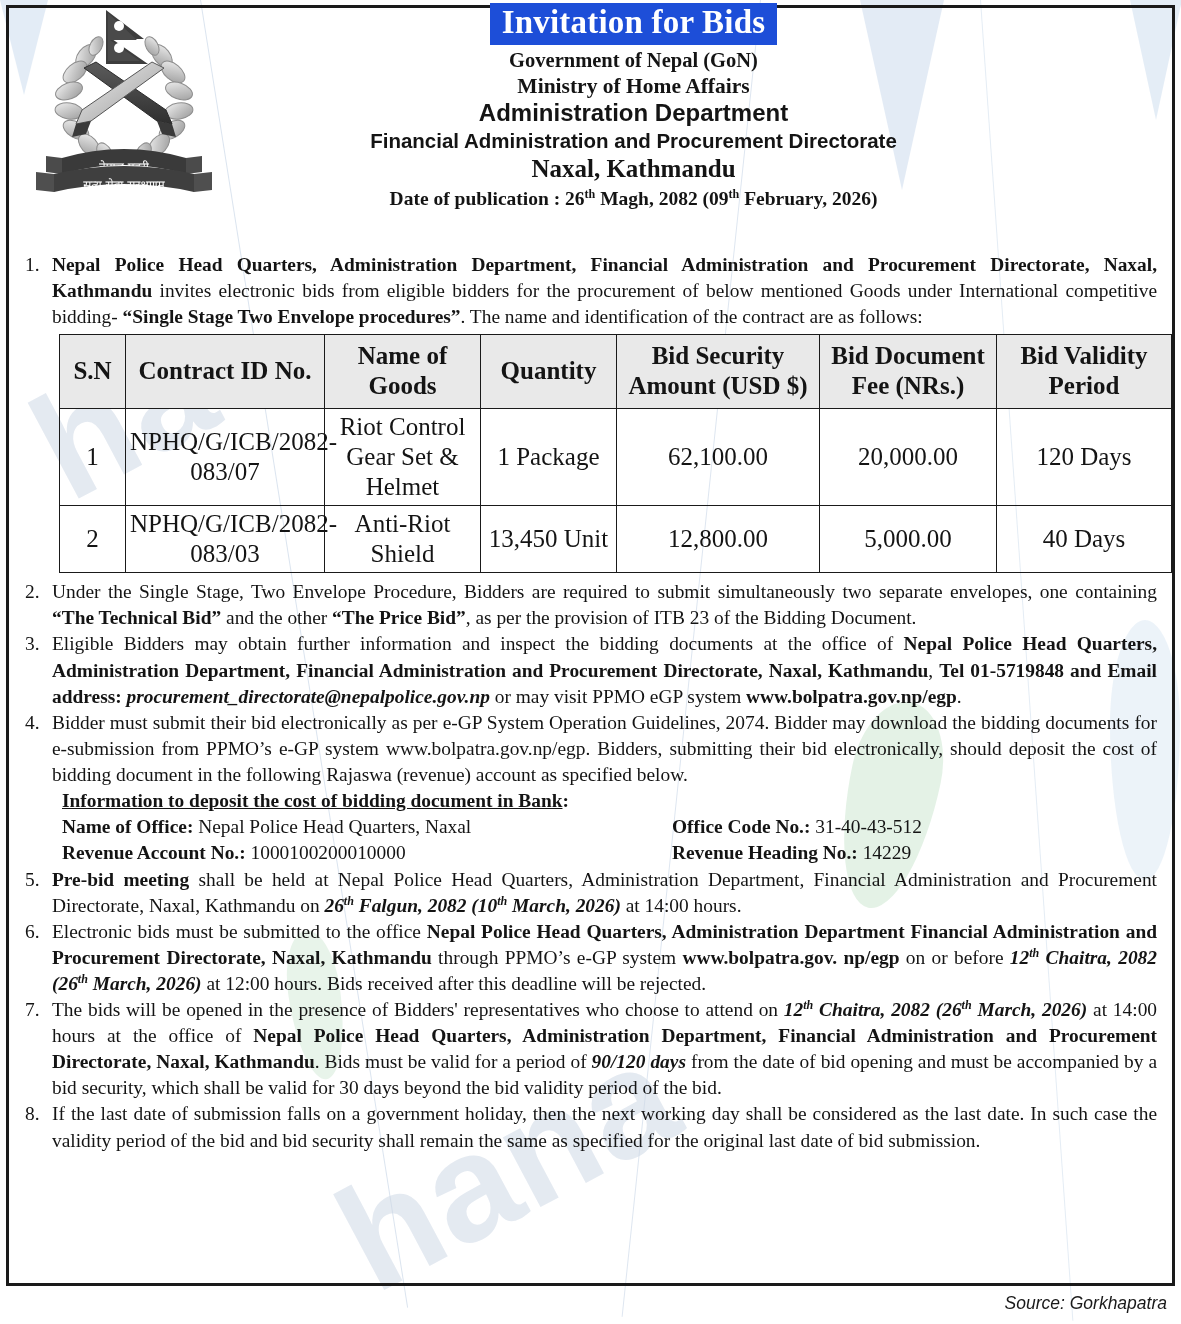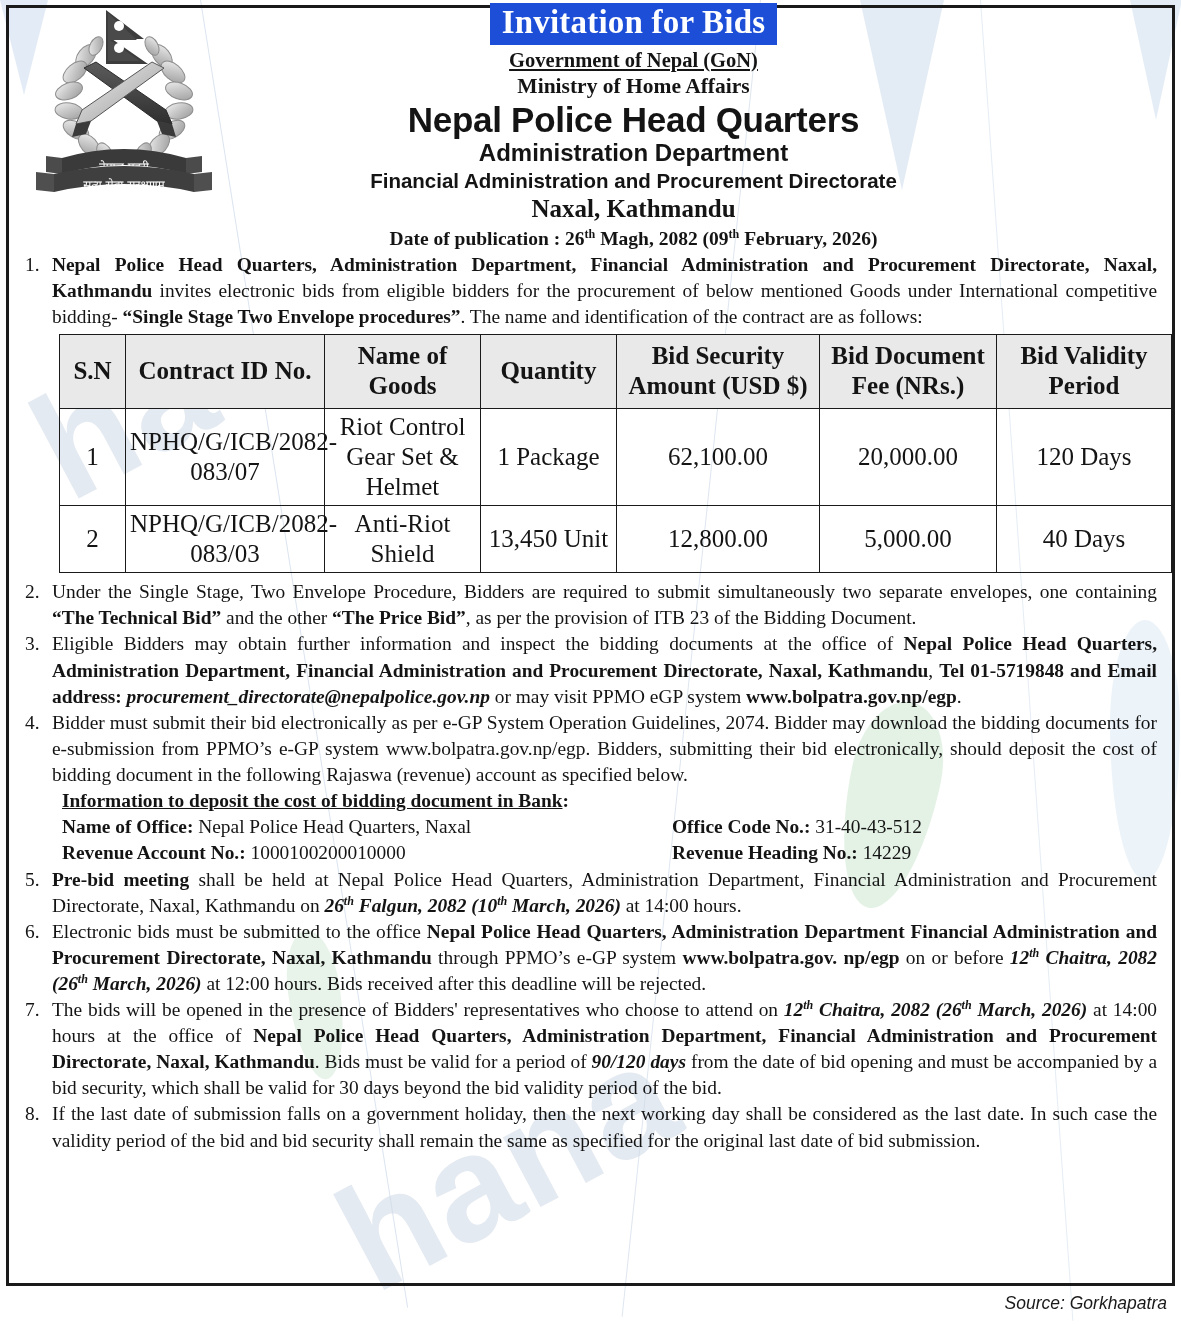--- a/index.html
+++ b/index.html
@@ -101,21 +101,21 @@
     font-family: "Liberation Serif", serif;
     font-weight: 700;
     font-size: 33px;
     line-height: 1.08;
     padding: 2px 12px 4px 12px;
     letter-spacing: .2px;
     margin-top: 3px;
   }
   .h-gon {
     font-family: "Liberation Serif", serif; font-weight: 700;
-    font-size: 20.5px; line-height: 1.22; margin-top: 3px; text-decoration: underline;
+    font-size: 20.5px; line-height: 1.22; margin-top: 3px;
   }
   .h-moha {
     font-family: "Liberation Serif", serif; font-weight: 700;
     font-size: 21.5px; line-height: 1.22;
   }
   .h-nphq {
     font-family: "Liberation Sans", sans-serif; font-weight: 700;
     font-size: 35px; line-height: 1.12; letter-spacing: -.3px; margin-top: 1px;
   }
   .h-admin {
@@ -288,21 +288,20 @@
         </g>
       </svg>
     </div>
 
     <div class="head-stack">
       <div>
         <span class="title-banner">Invitation for Bids</span>
       </div>
       <div class="h-gon">Government of Nepal (GoN)</div>
       <div class="h-moha">Ministry of Home Affairs</div>
-      <div class="h-nphq">Nepal Police Head Quarters</div>
       <div class="h-admin">Administration Department</div>
       <div class="h-fin">Financial Administration and Procurement Directorate</div>
       <div class="h-naxal">Naxal, Kathmandu</div>
       <div class="h-date">
         <span>Date of publication :</span>
         <span>26</span><sup>th</sup><span> Magh, 2082 (09</span><sup>th</sup><span> February, 2026)</span>
       </div>
     </div>
   </div>
 

